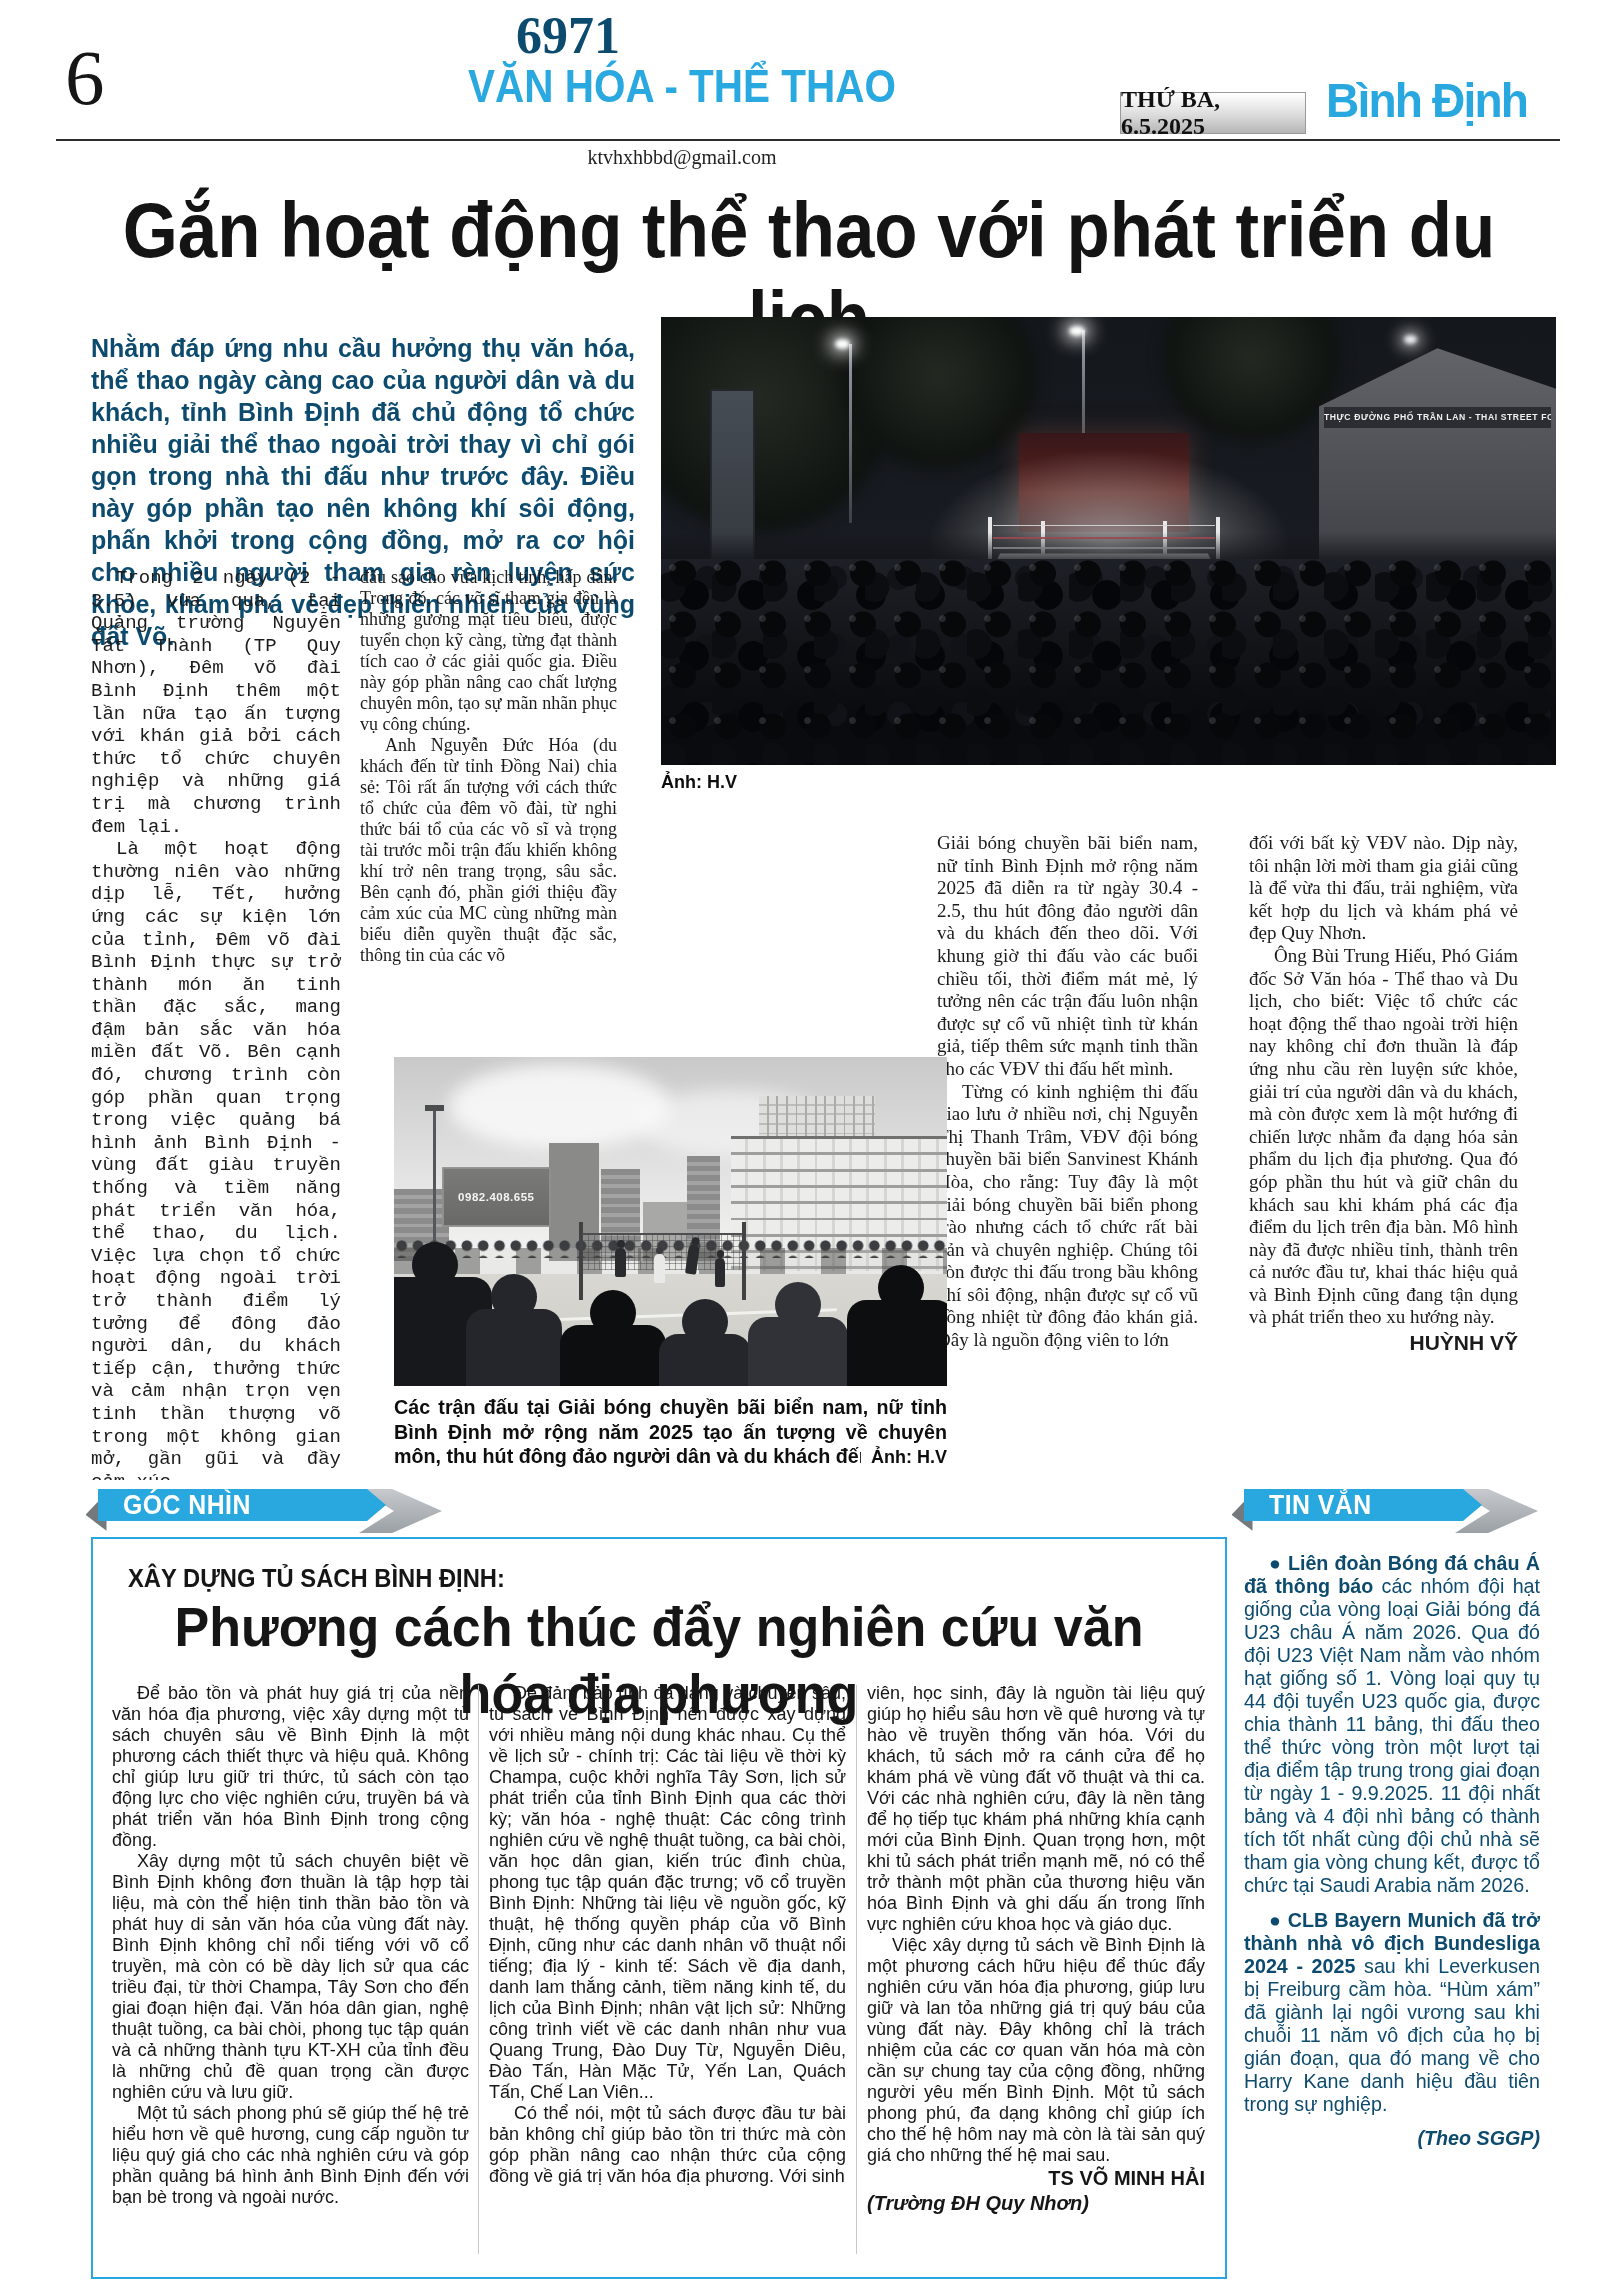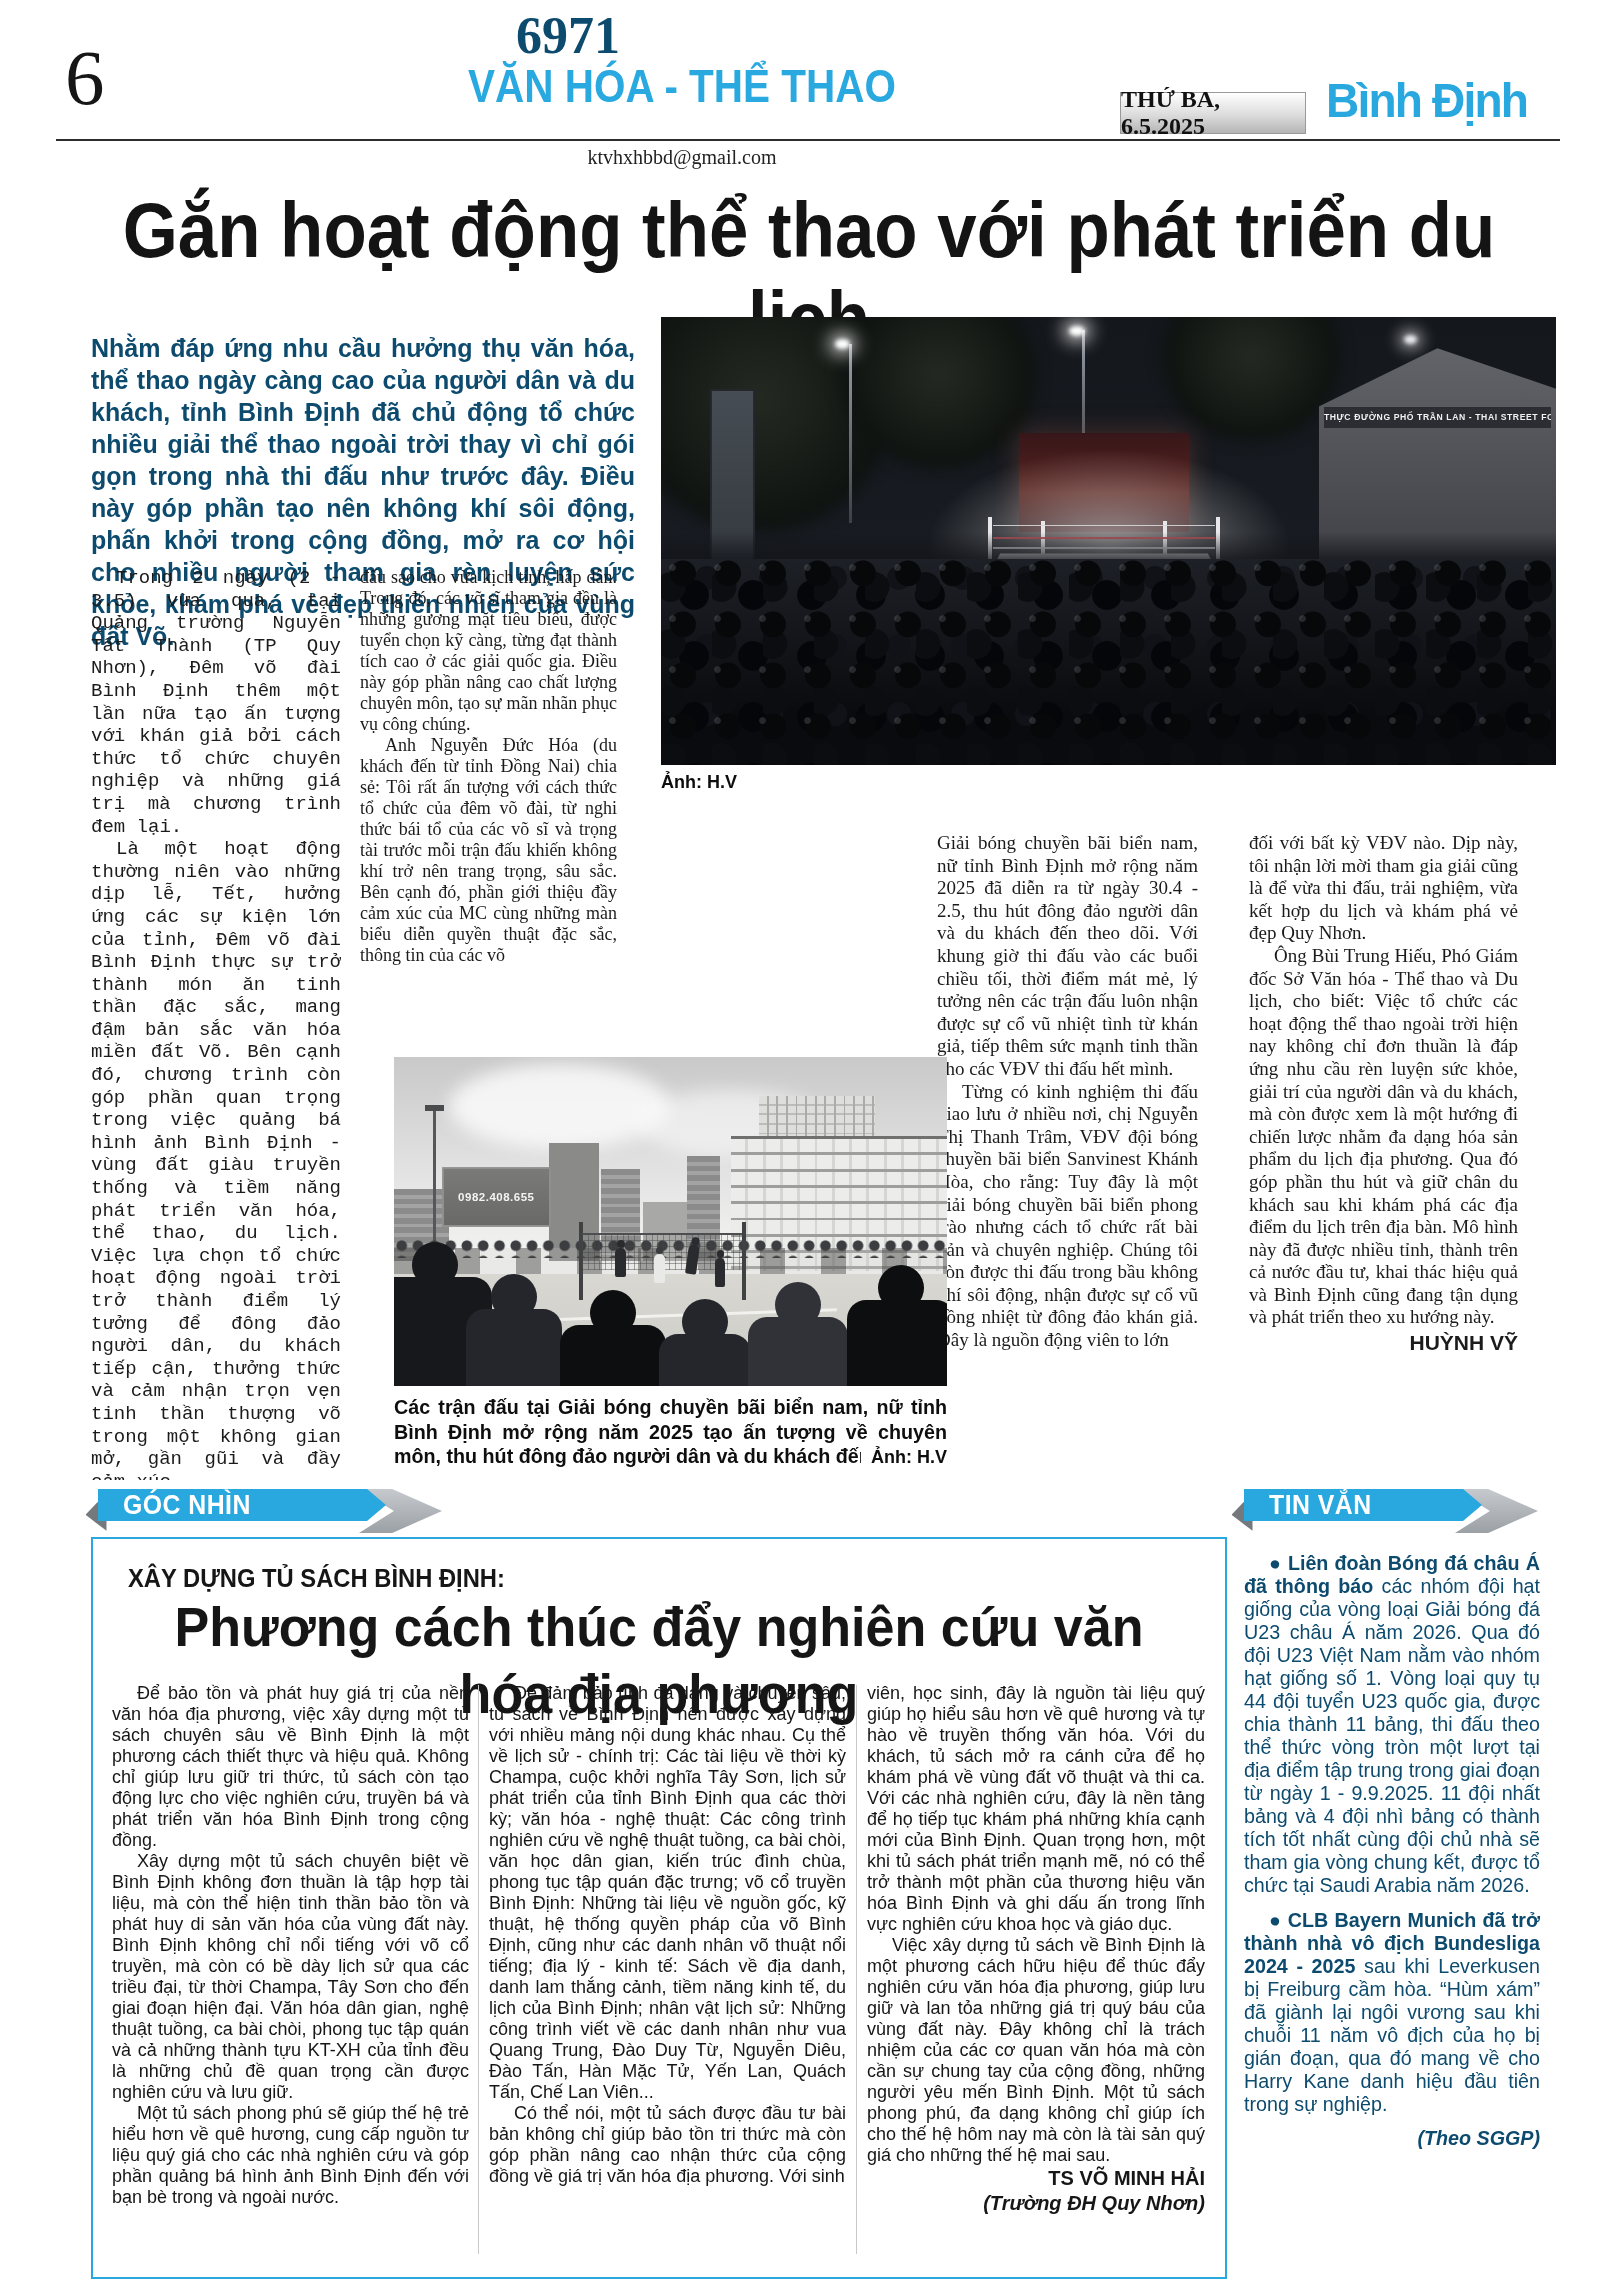--- a/index.html
+++ b/index.html
@@ -107,21 +107,21 @@
   .gn-box{left:91px;top:1537px;width:1132px;height:738px;border:2.9px solid #29a8e0;background:#fff;}
   .gn-kicker{position:absolute;left:35px;top:25px;font:700 25px "Liberation Sans",sans-serif;color:#161616;transform:scaleX(.95);transform-origin:left;}
   .gn-headline{position:absolute;left:0;top:54px;width:100%;text-align:center;font:700 56px/1.2 "Liberation Sans",sans-serif;
       color:#161616;transform:scaleX(.93);}
   .gn-col{position:absolute;top:144px;width:357px;height:578px;text-align:justify;
       font:400 18px/21px "Liberation Sans",sans-serif;color:#161616;overflow:hidden;}
   .gn-col p{margin:0;text-indent:25px;}
   .gn-col p.noindent{text-indent:0;}
   .gn-divider{position:absolute;top:146px;width:1px;height:569px;background:#c9c9c9;}
   .gn-author{text-align:right;font:700 20px/25px "Liberation Sans",sans-serif;text-indent:0 !important;}
-  .gn-org{text-align:right;font:700 italic 20px/25px "Liberation Sans",sans-serif;font-style:italic;text-indent:0 !important;}
+  .gn-org{font:700 italic 20px/25px "Liberation Sans",sans-serif;font-style:italic;text-indent:0 !important;}
 
   
   .tv-col{left:1244px;top:1512px;width:296px;height:724px;position:absolute;text-align:justify;
       font:400 19.7px/23px "Liberation Sans",sans-serif;color:#0c4a6e;overflow:hidden;margin-top:40px;}
   .tv-col p{margin:0 0 11.5px 0;text-indent:25px;}
   .tv-col b{font-weight:700;}
   .tv-source{text-align:right;font:700 19.7px "Liberation Sans",sans-serif;font-style:italic;text-indent:0 !important;}
 </style>
 </head>
 <body>

